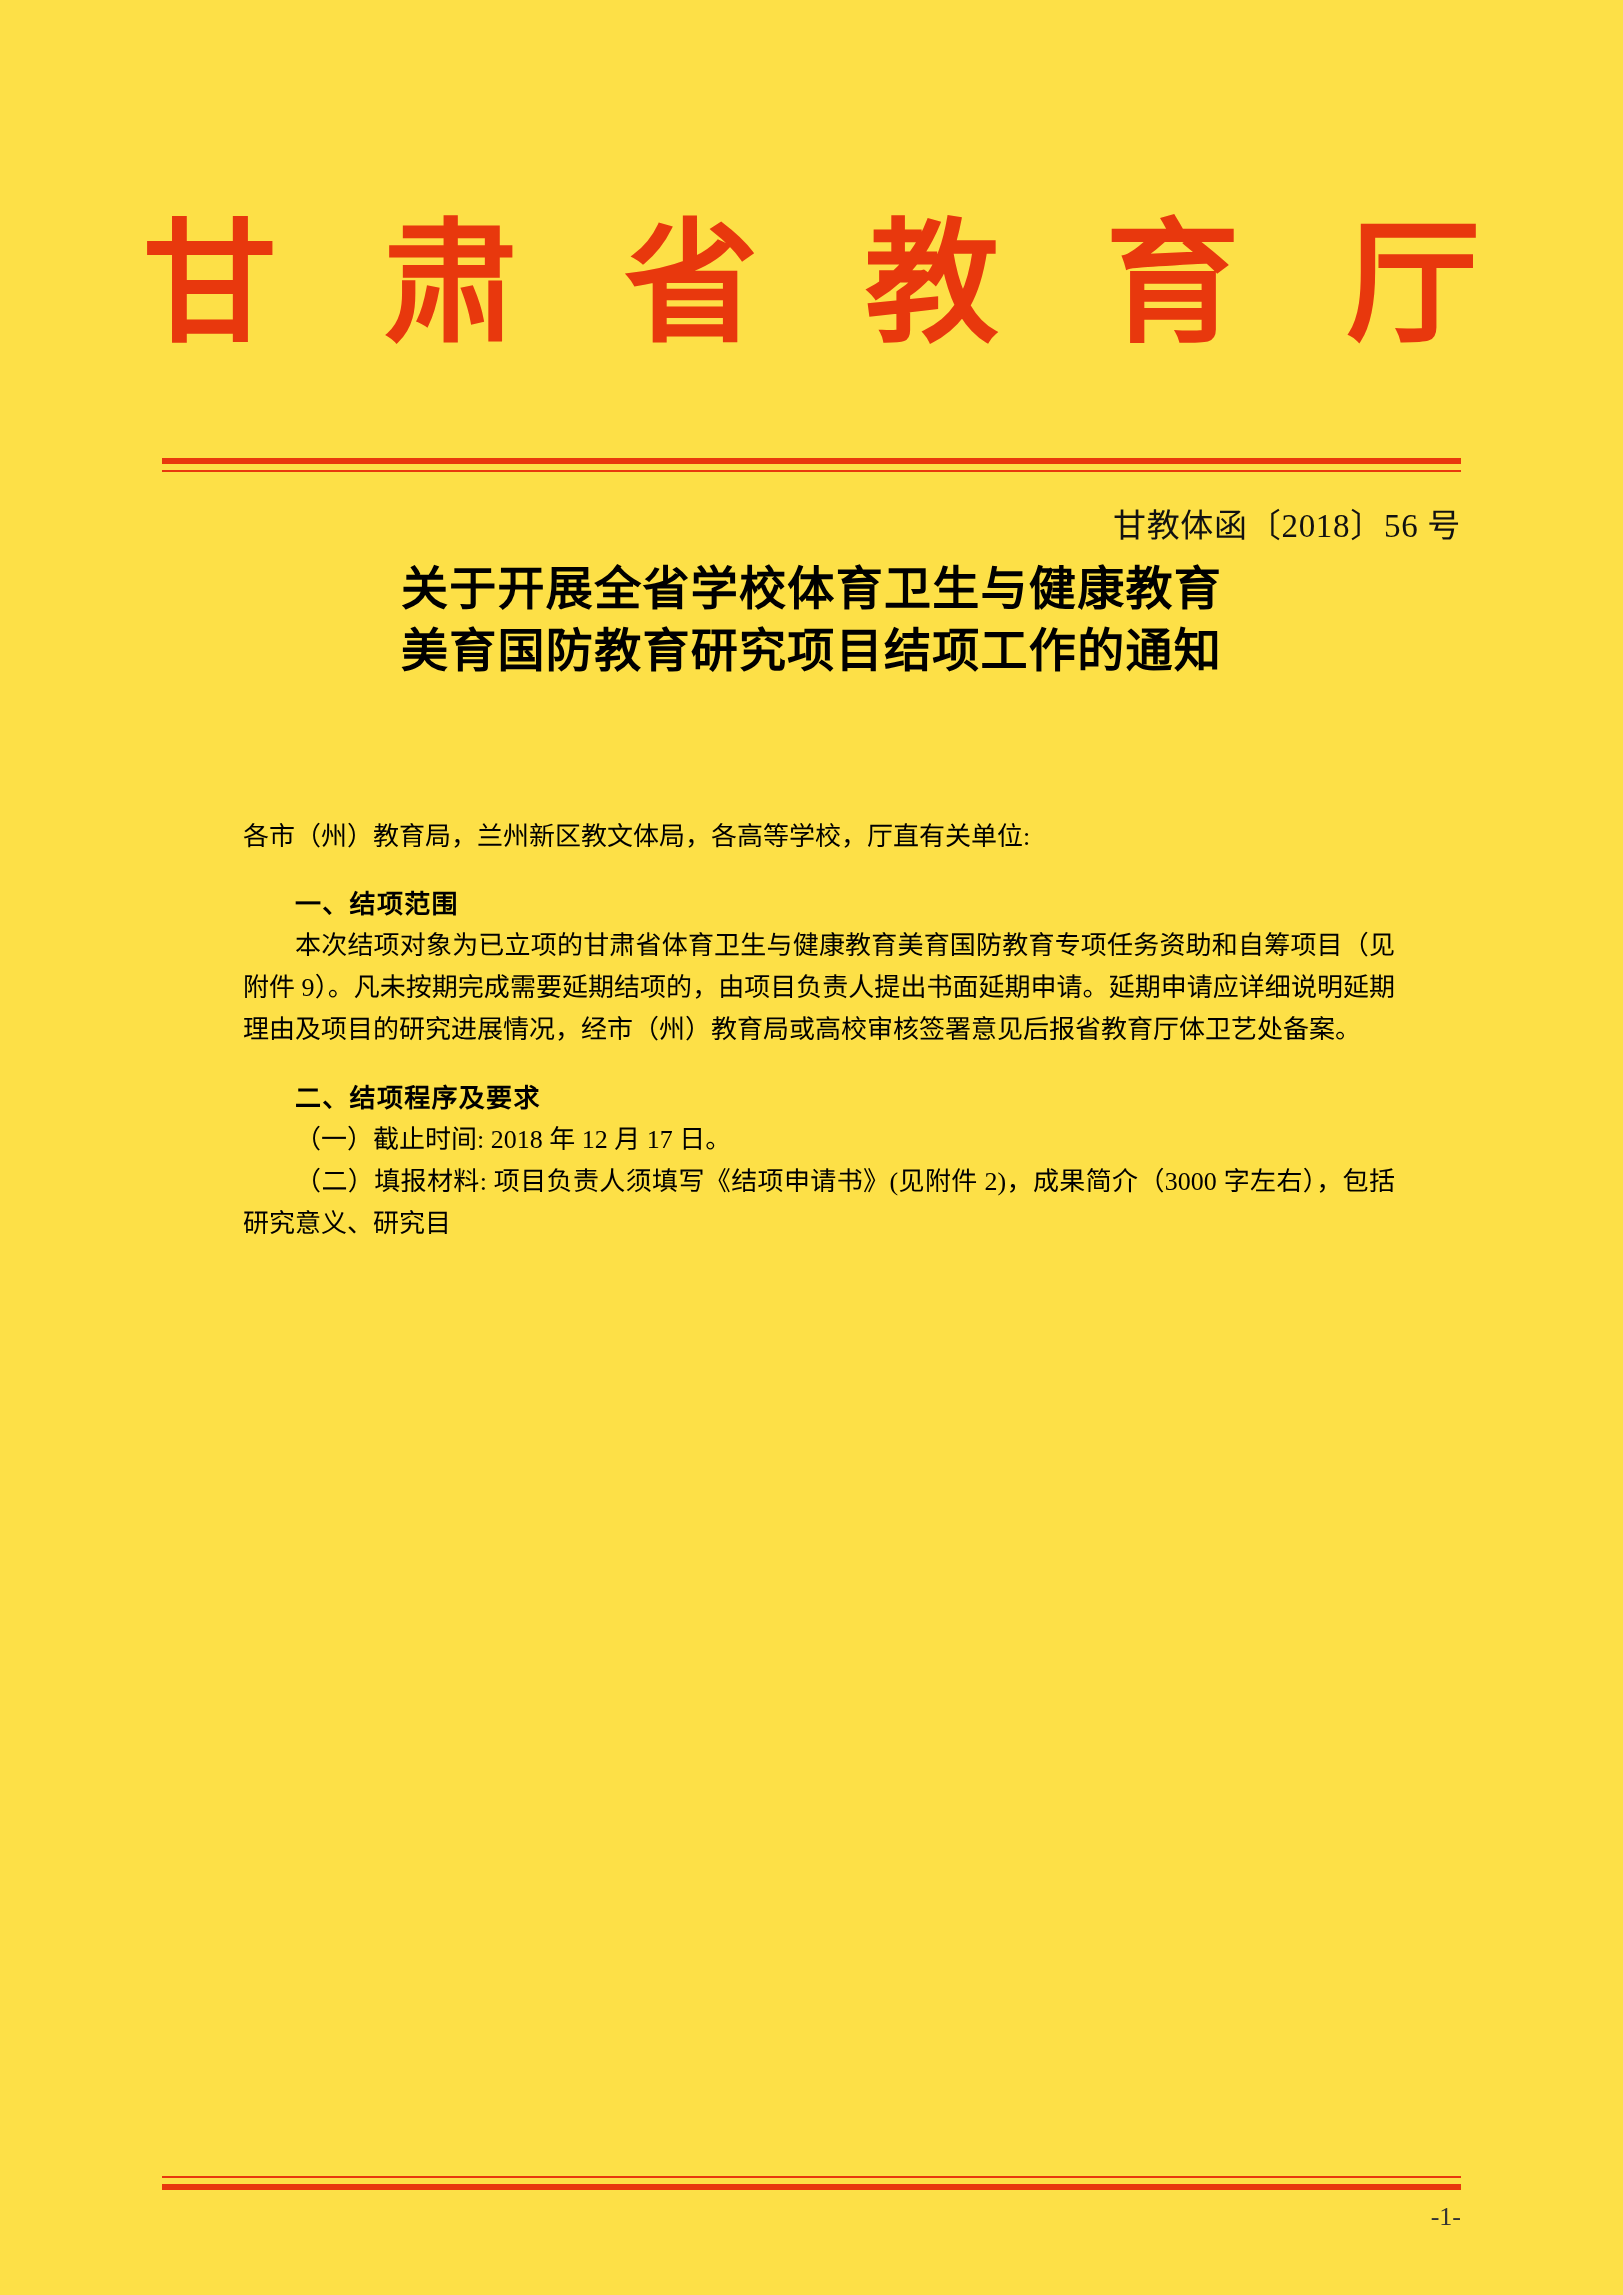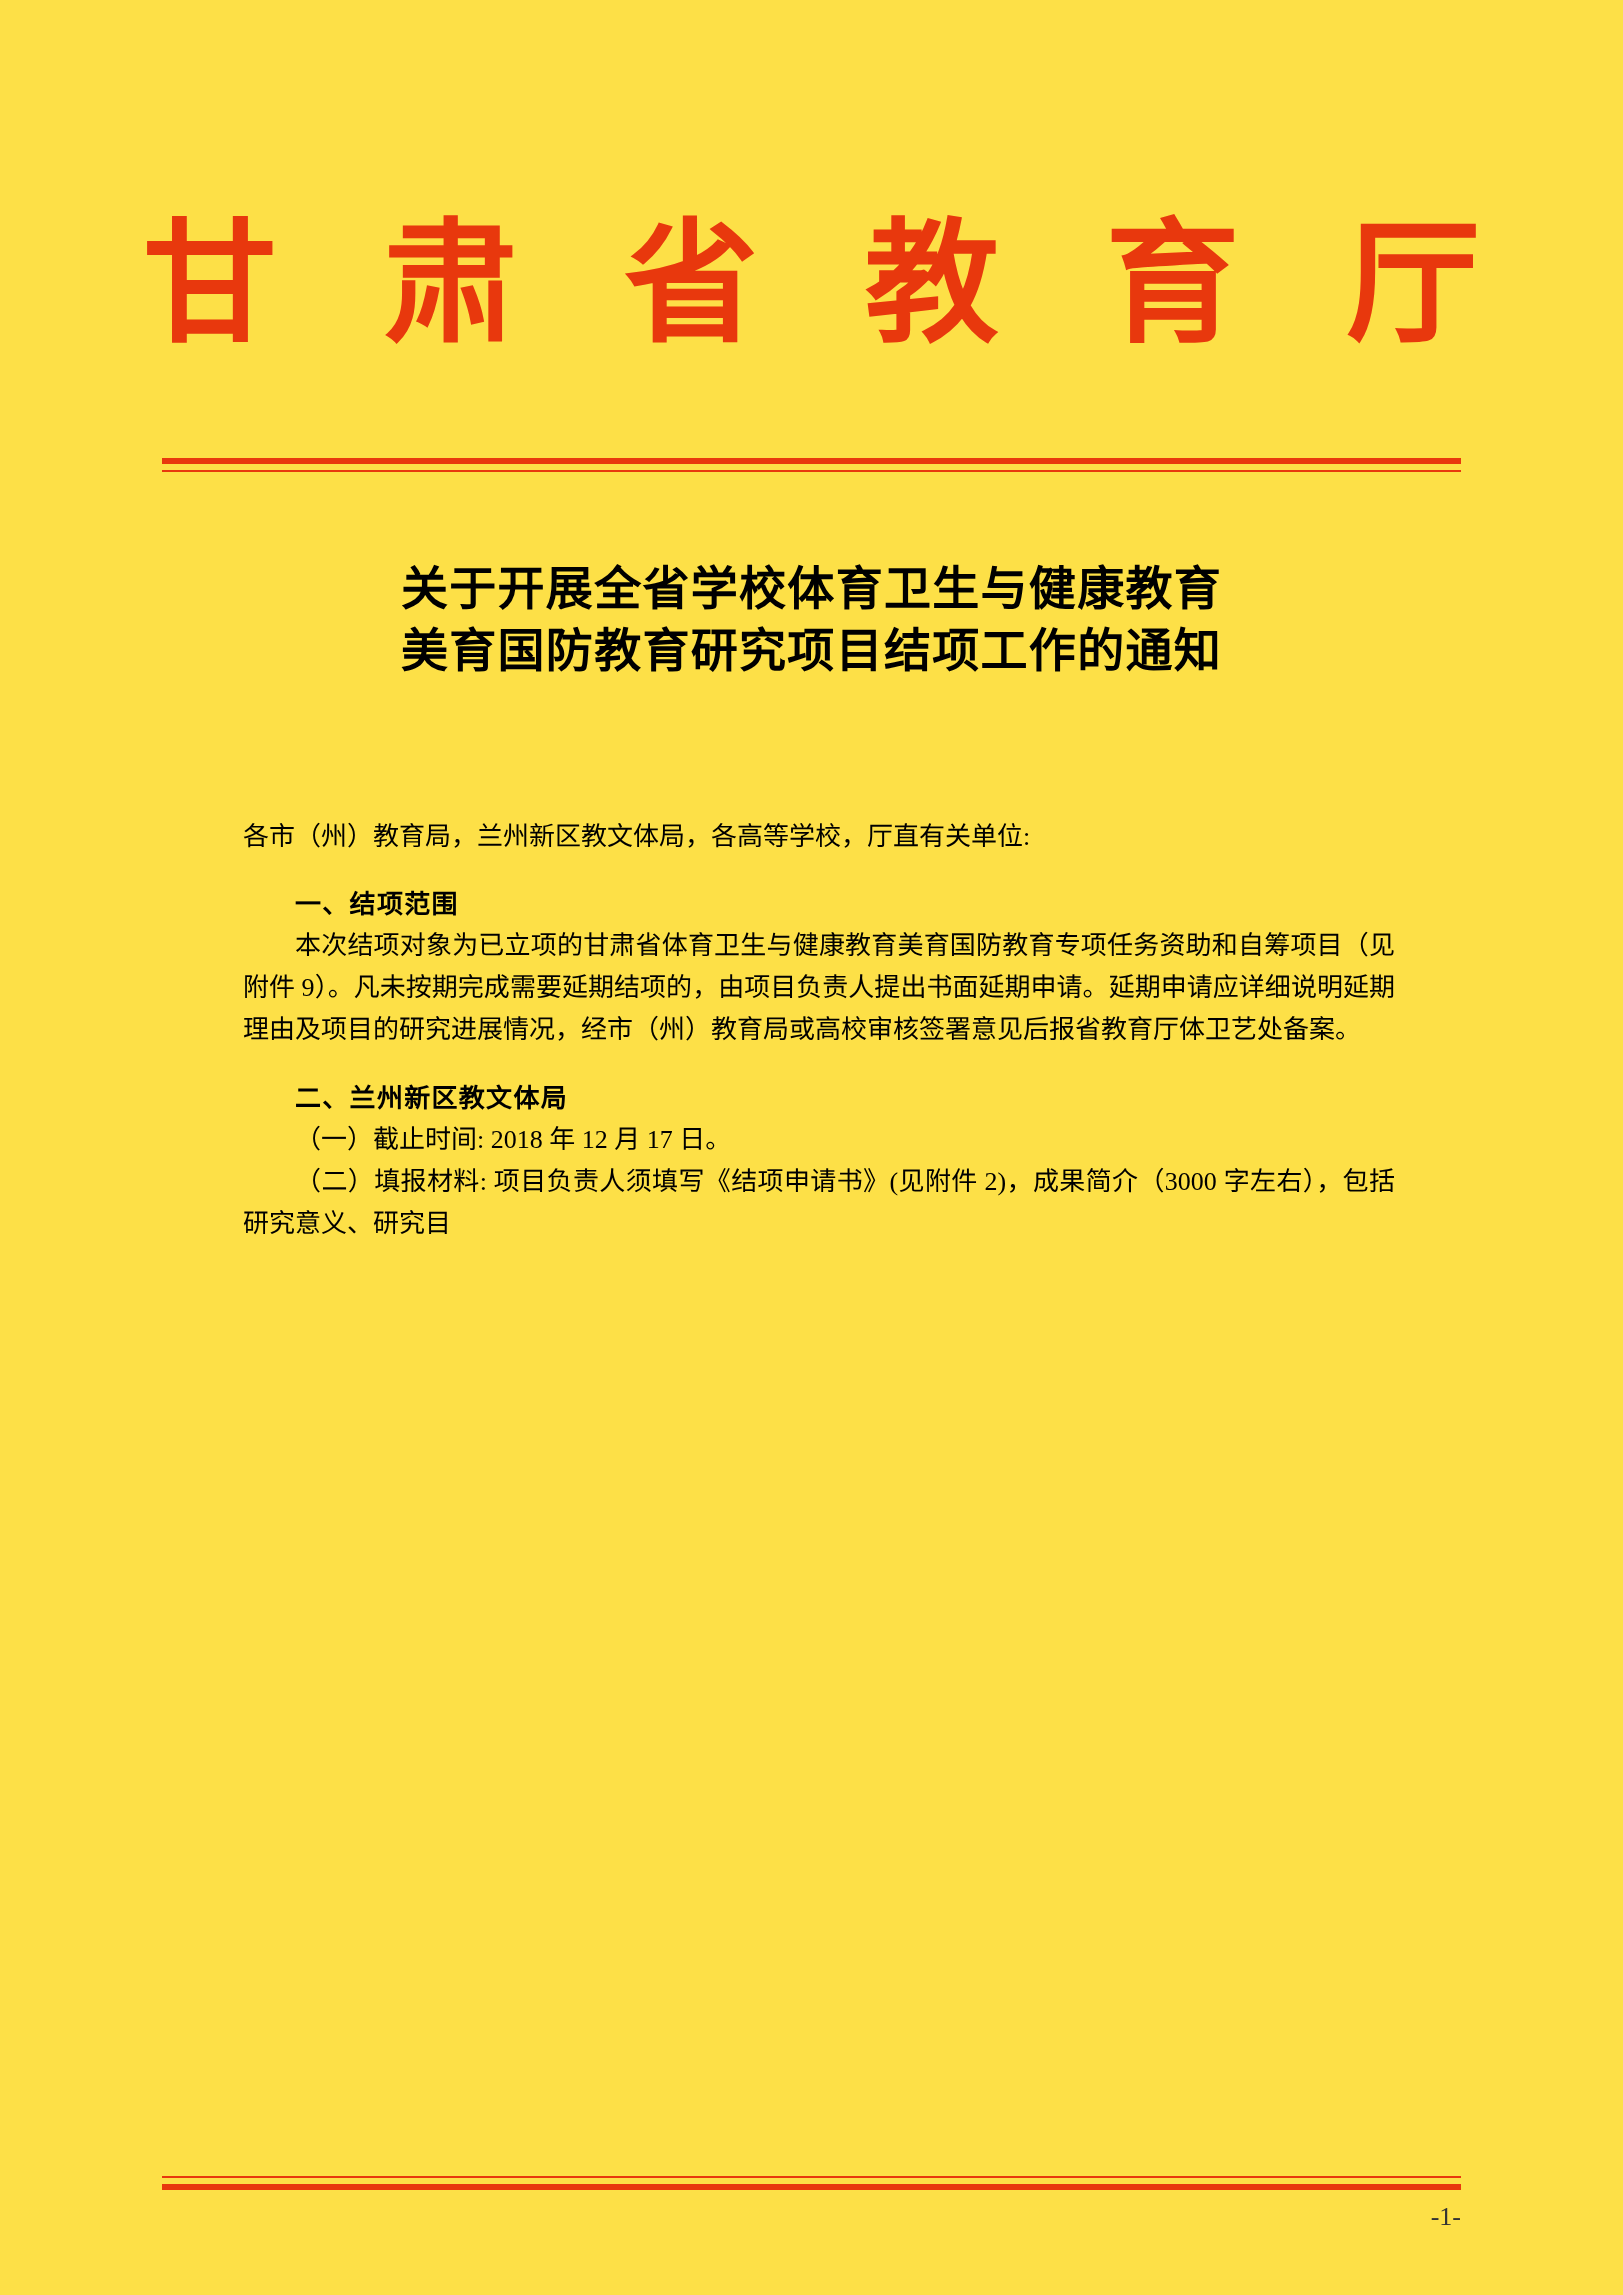--- a/index.html
+++ b/index.html
@@ -143,31 +143,32 @@
 
   <div class="letterhead">
     <div class="letterhead-title">甘 肃 省 教 育 厅</div>
   </div>
 
   <div class="rule-double">
     <div class="bar-thick"></div>
     <div class="bar-thin"></div>
   </div>
 
+  <div class="doc-number">甘教体函〔2018〕56 号</div>
 
   <div class="doc-title">
     <span class="line">关于开展全省学校体育卫生与健康教育</span>
     <span class="line">美育国防教育研究项目结项工作的通知</span>
   </div>
 
   <div class="body-text">
     <p>各市（州）教育局，兰州新区教文体局，各高等学校，厅直有关单位:</p>
     <p class="heading">一、结项范围</p>
     <p class="indent">本次结项对象为已立项的甘肃省体育卫生与健康教育美育国防教育专项任务资助和自筹项目（见附件 9）。凡未按期完成需要延期结项的，由项目负责人提出书面延期申请。延期申请应详细说明延期理由及项目的研究进展情况，经市（州）教育局或高校审核签署意见后报省教育厅体卫艺处备案。</p>
-    <p class="heading">二、兰州新区教文体局</p>
+    <p class="heading">二、结项程序及要求</p>
     <p class="indent">（一）截止时间: 2018 年 12 月 17 日。</p>
     <p class="indent">（二）填报材料: 项目负责人须填写《结项申请书》(见附件 2)，成果简介（3000 字左右），包括研究意义、研究目</p>
   </div>
 
   <div class="footer-rule">
     <div class="bar-thin"></div>
     <div class="bar-thick"></div>
   </div>
 
   <div class="page-number">-1-</div>

